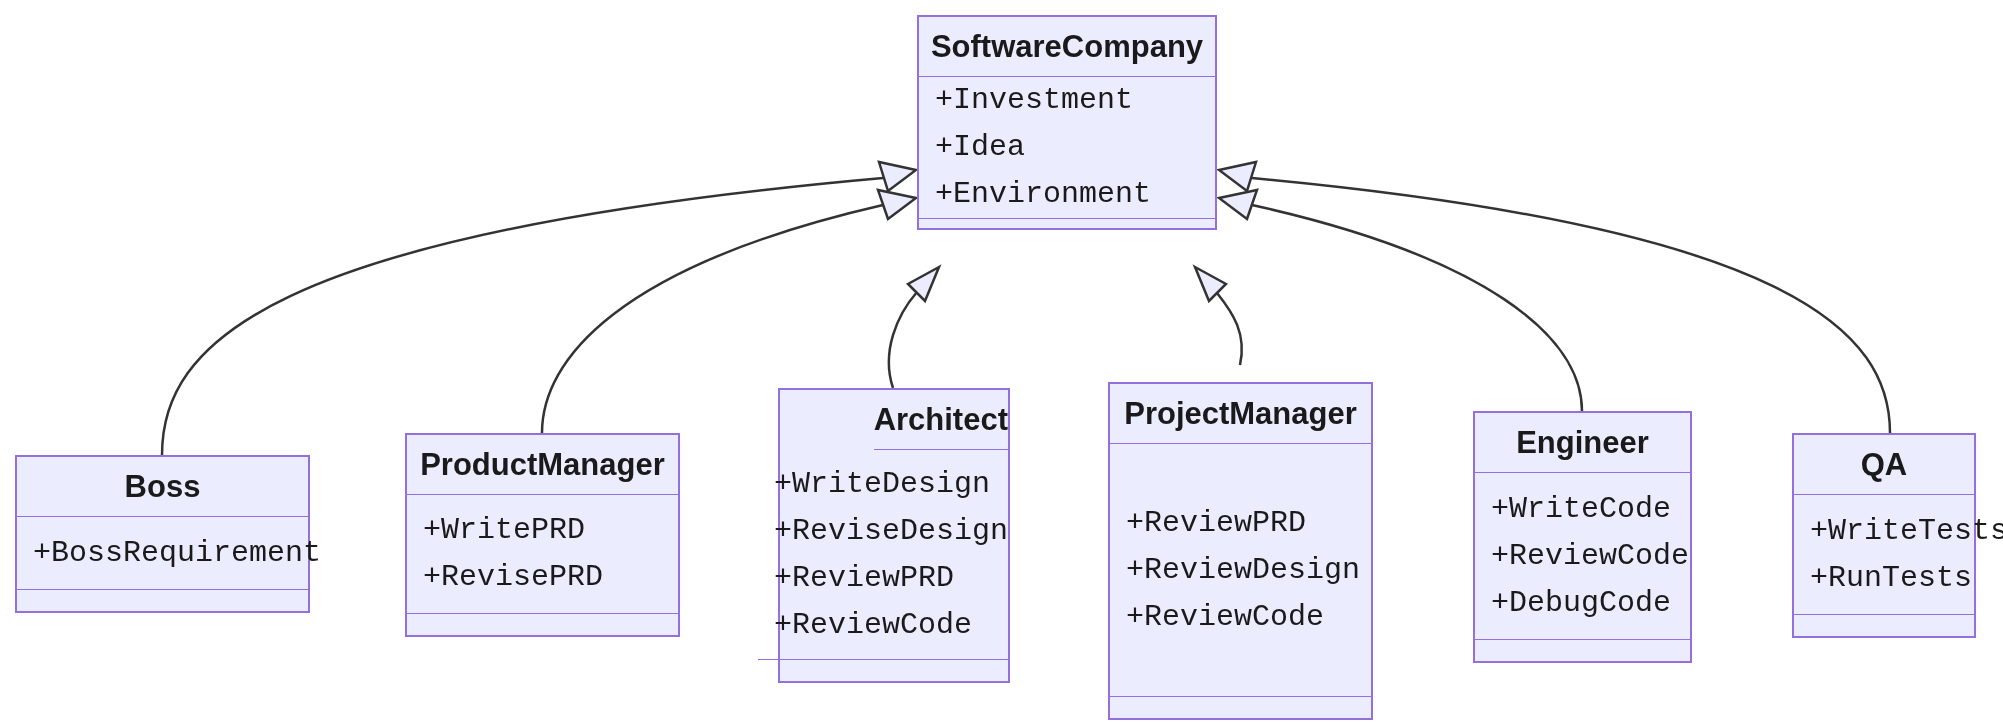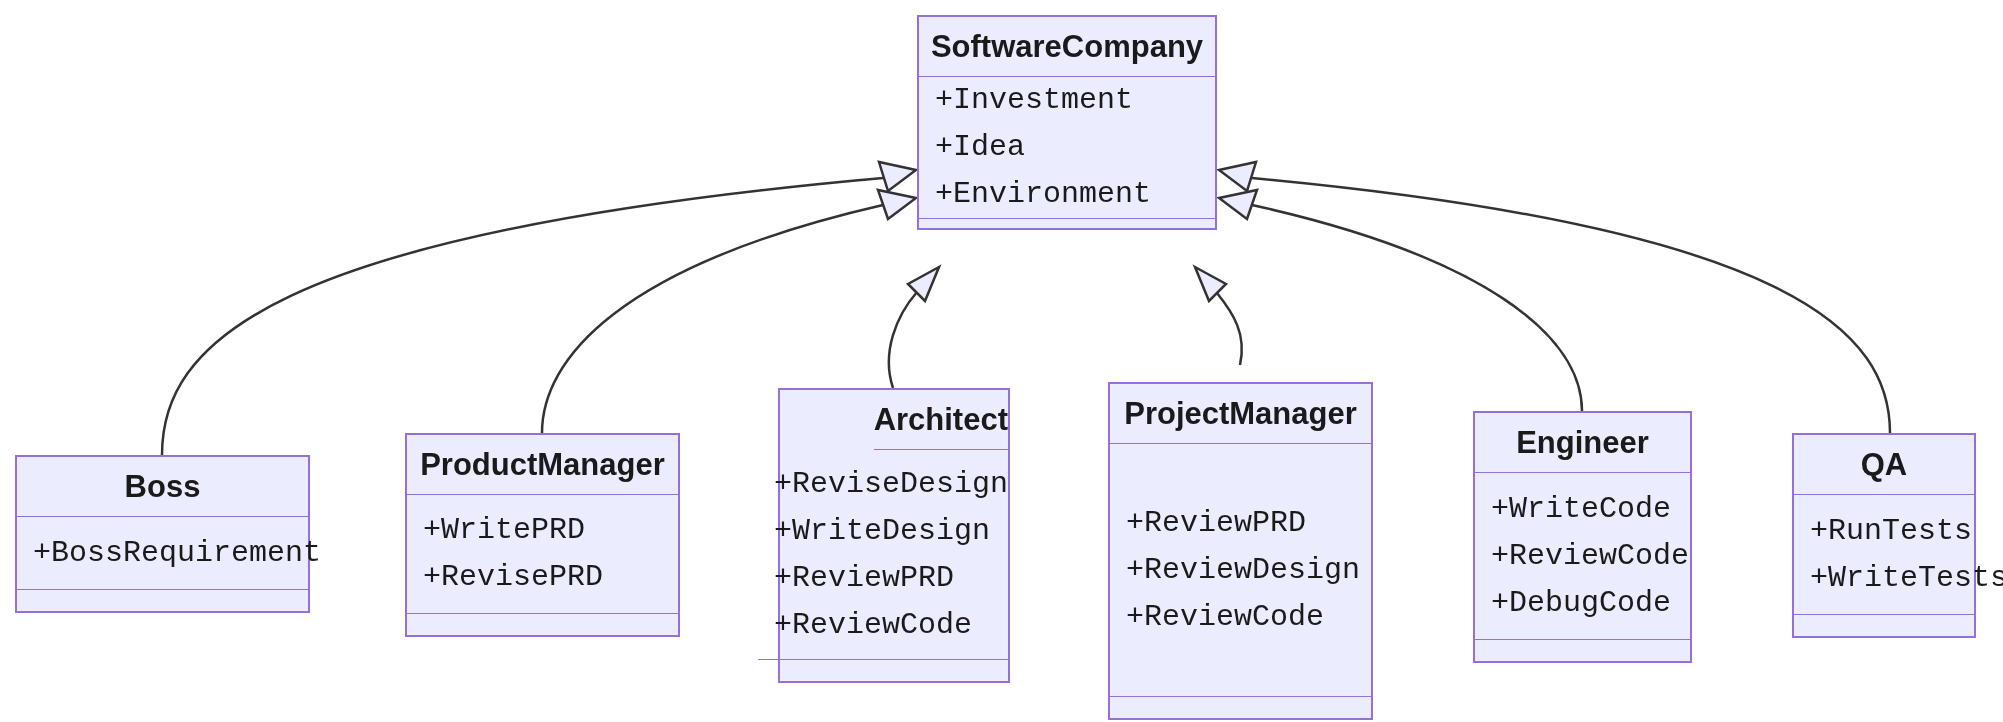--- a/index.html
+++ b/index.html
@@ -126,22 +126,22 @@
     <div class="uml-members">
       <div class="uml-member">+WritePRD</div>
       <div class="uml-member">+RevisePRD</div>
     </div>
     <div class="uml-footer"></div>
   </div>
 
   <div class="uml-class" id="cls-architect">
     <div class="uml-title">Architect</div>
     <div class="uml-members">
+      <div class="uml-member">+WriteDesign</div>
       <div class="uml-member">+ReviseDesign</div>
-      <div class="uml-member">+WriteDesign</div>
       <div class="uml-member">+ReviewPRD</div>
       <div class="uml-member">+ReviewCode</div>
     </div>
     <div class="uml-footer"></div>
   </div>
 
   <div class="uml-class" id="cls-projectmanager">
     <div class="uml-title">ProjectManager</div>
     <div class="uml-members">
       <div class="uml-member">+ReviewPRD</div>
@@ -157,19 +157,19 @@
       <div class="uml-member">+WriteCode</div>
       <div class="uml-member">+ReviewCode</div>
       <div class="uml-member">+DebugCode</div>
     </div>
     <div class="uml-footer"></div>
   </div>
 
   <div class="uml-class" id="cls-qa">
     <div class="uml-title">QA</div>
     <div class="uml-members">
+      <div class="uml-member">+WriteTests</div>
       <div class="uml-member">+RunTests</div>
-      <div class="uml-member">+WriteTests</div>
     </div>
     <div class="uml-footer"></div>
   </div>
 
 </div>
 
 </body></html>

